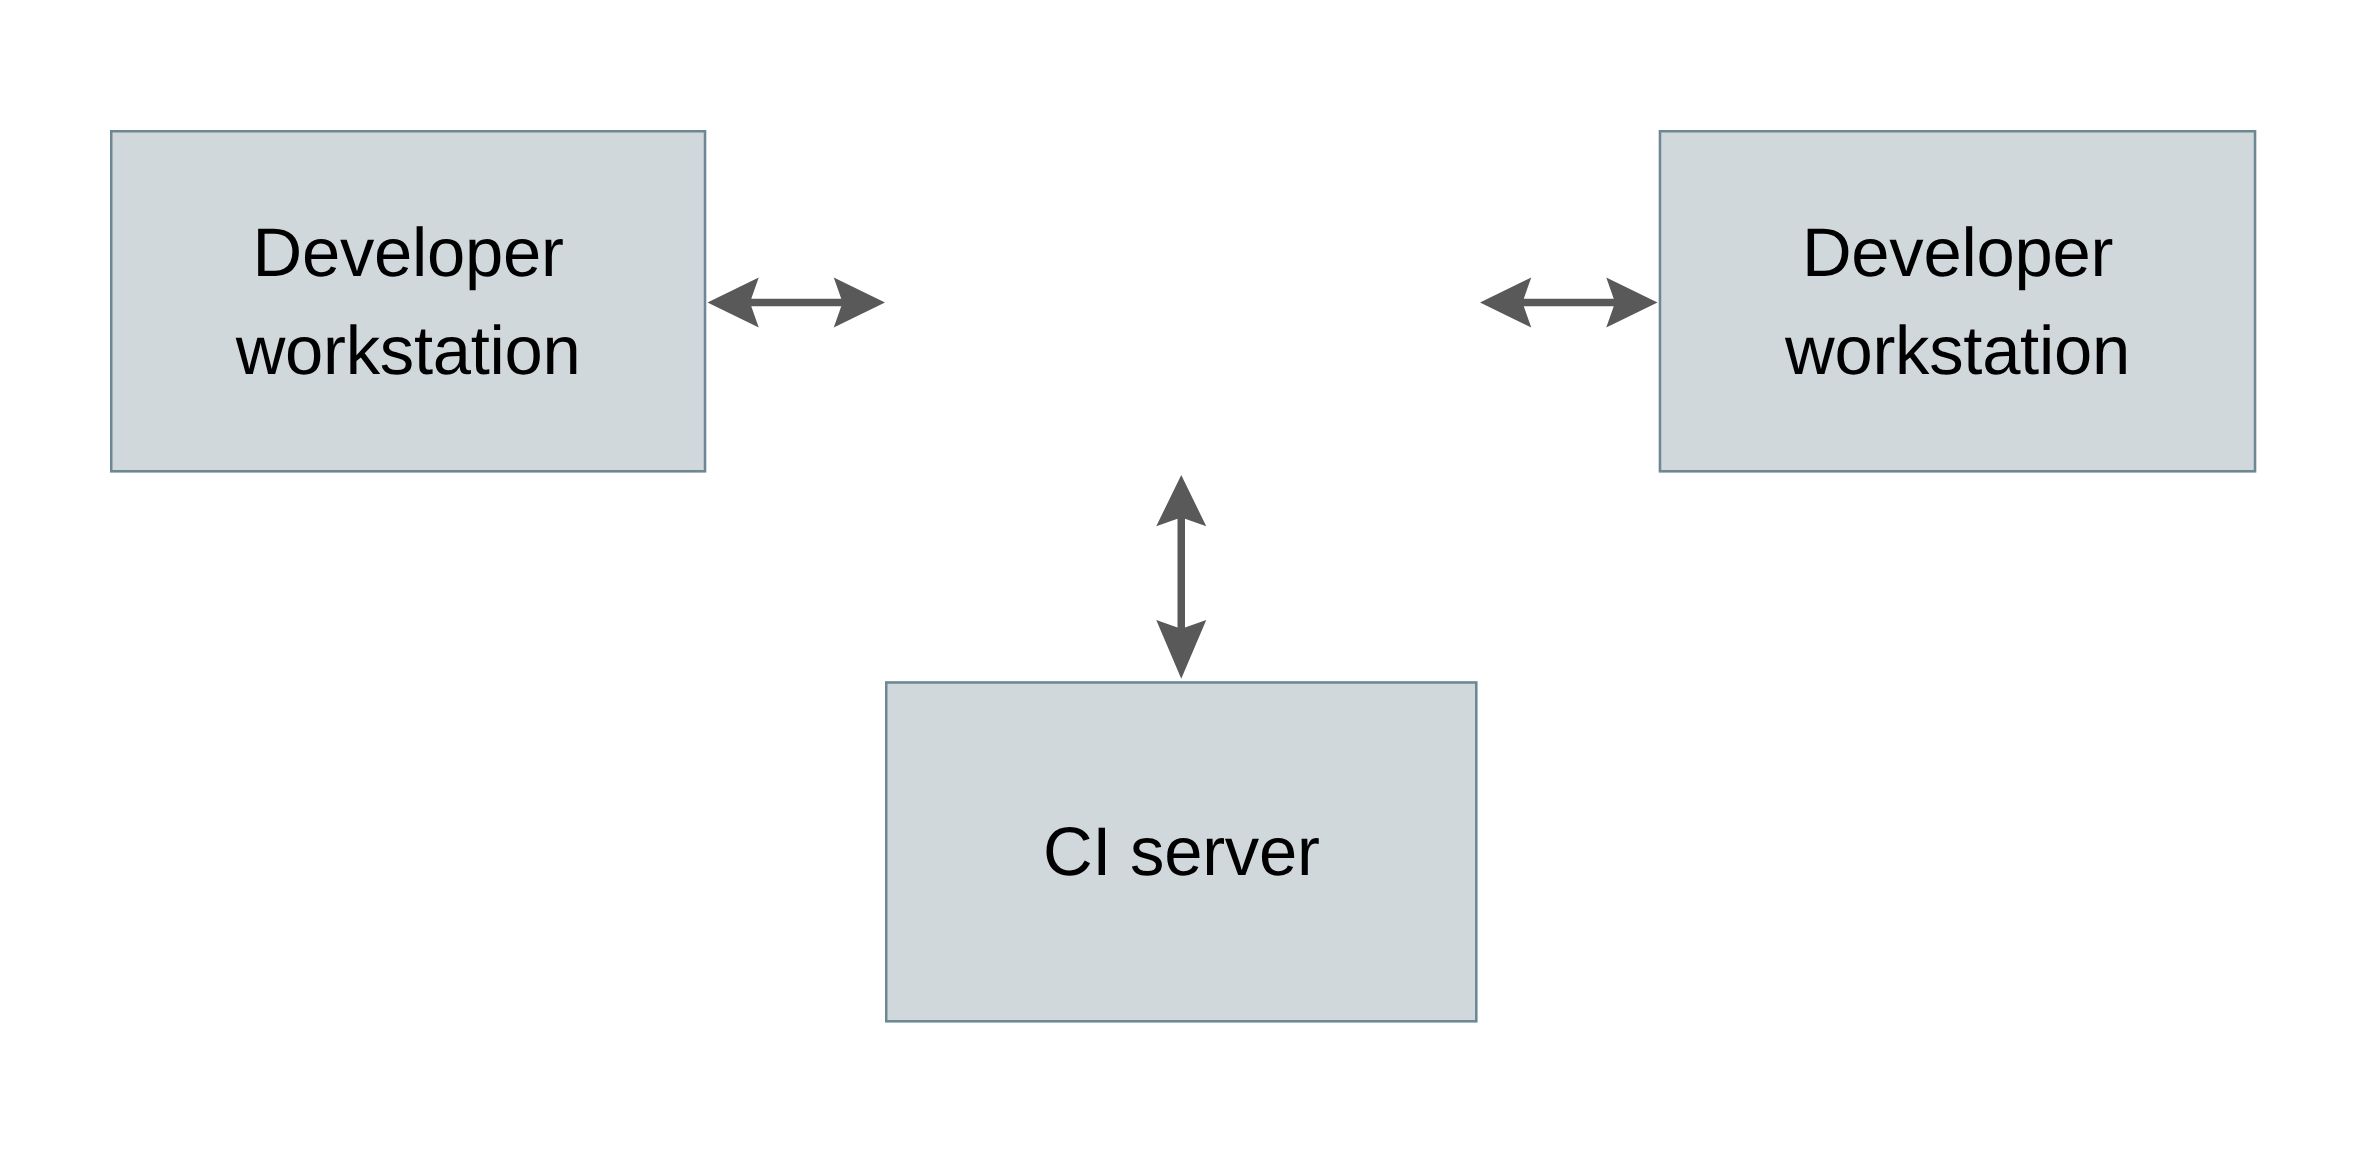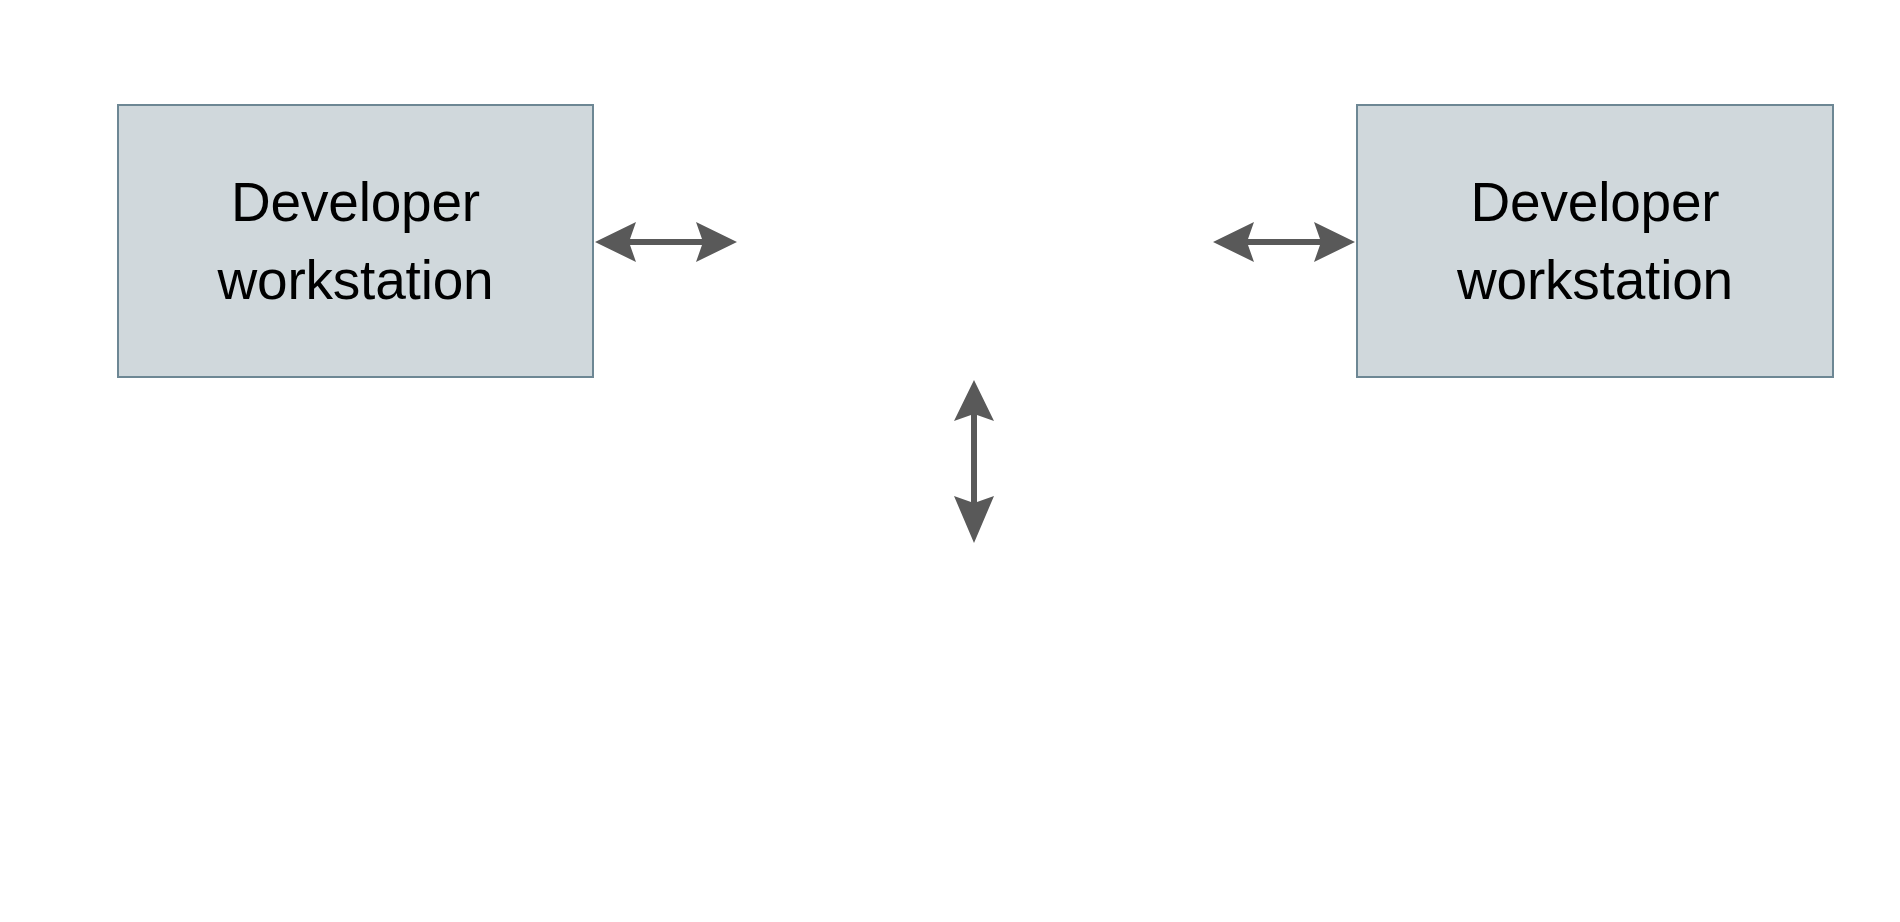--- a/index.html
+++ b/index.html
@@ -10,21 +10,20 @@
   }
   body {
     font-family: "Liberation Sans", sans-serif;
   }
   #canvas {
     position: relative;
     width: 1872px;
     height: 922px;
     background: #ffffff;
     overflow: hidden;
-    margin-left: 29px;
   }
   .node {
     position: absolute;
     box-sizing: border-box;
     background: #d0d8dc;
     border: 2px solid #6d8794;
     display: flex;
     align-items: center;
     justify-content: center;
     text-align: center;
@@ -64,20 +63,23 @@
     <span class="node-label">Developer
 workstation</span>
   </div>
 
 
   <div class="node" id="node-dev-right">
     <span class="node-label">Developer
 workstation</span>
   </div>
 
+  <div class="node" id="node-ci">
+    <span class="node-label">CI server</span>
+  </div>
 
   <div class="connector" id="conn-left">
     <svg class="conn-shape" width="154" height="60" viewBox="0 0 154 60">
       <g fill="#595959" stroke="none">
         <path d="M 6 30 L 47 10 L 41 27 L 113 27 L 107 10 L 148 30 L 107 50 L 113 33 L 41 33 L 47 50 Z"></path>
       </g>
     </svg>
   </div>
 
   <div class="connector" id="conn-right">

